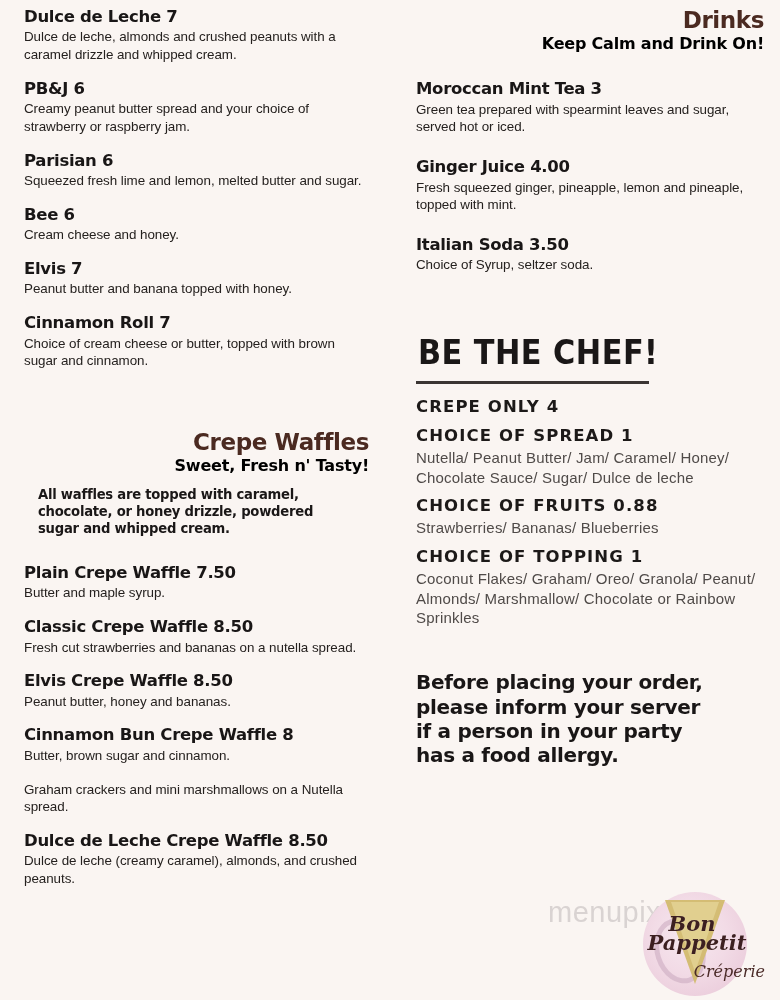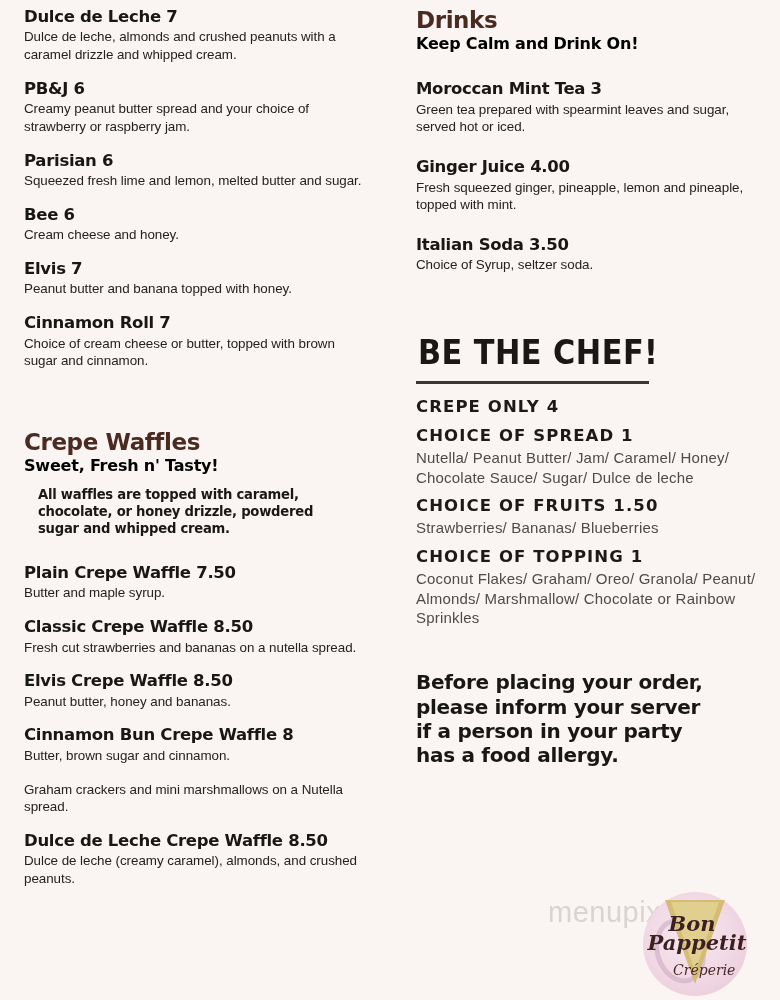--- a/index.html
+++ b/index.html
@@ -54,21 +54,21 @@
     font-family: "Liberation Sans", sans-serif;
     font-size: 13.4px;
     line-height: 1.32;
     color: #25211f;
     margin: 0;
     letter-spacing: -0.05px;
   }
 
   
   .section-head {
-    text-align: left;
+    text-align: right;
     margin: 0;
   }
   .section-title {
     font-family: "DejaVu Sans", sans-serif;
     font-weight: bold;
     font-size: 23px;
     color: #4b2a21;
     letter-spacing: -0.4px;
     line-height: 1.1;
     margin: 0;
@@ -224,27 +224,27 @@
     font-weight: bold;
     font-size: 21px;
     line-height: 0.92;
     color: #3c1f20;
     text-shadow: 0 0 1px rgba(255,255,255,0.35);
   }
   .logo-text .l1 { display: block; margin-left: -6px; }
   .logo-text .l2 { display: block; margin-left: 4px; }
   .logo-sub {
     position: absolute;
-    left: 12px;
+    left: 0;
     top: 70px;
     width: 104px;
-    text-align: left;
+    text-align: right;
     font-family: "DejaVu Serif", serif;
     font-style: italic;
-    font-size: 14px;
+    font-size: 16px;
     color: #4a2a27;
     margin-left: 18px;
   }
 </style>
 </head>
 <body>
 
 <div class="page">
 
   <div class="col-left">
@@ -338,21 +338,21 @@
       <div class="chef-rule"></div>
 
       <div class="chef-item">
         <p class="chef-item-name">CREPE ONLY  4</p>
       </div>
       <div class="chef-item">
         <p class="chef-item-name">CHOICE OF SPREAD  1</p>
         <p class="chef-item-desc">Nutella/ Peanut Butter/ Jam/ Caramel/ Honey/ Chocolate Sauce/ Sugar/ Dulce de leche</p>
       </div>
       <div class="chef-item">
-        <p class="chef-item-name">CHOICE OF FRUITS  1.50</p>
+        <p class="chef-item-name">CHOICE OF FRUITS  0.88</p>
         <p class="chef-item-desc">Strawberries/ Bananas/ Blueberries</p>
       </div>
       <div class="chef-item">
         <p class="chef-item-name">CHOICE OF TOPPING  1</p>
         <p class="chef-item-desc">Coconut Flakes/ Graham/ Oreo/ Granola/ Peanut/ Almonds/ Marshmallow/ Chocolate or Rainbow Sprinkles</p>
       </div>
     </div>
 
     <p class="allergy">Before placing your order, please inform your server if a person in your party has a food allergy.</p>
   </div>

